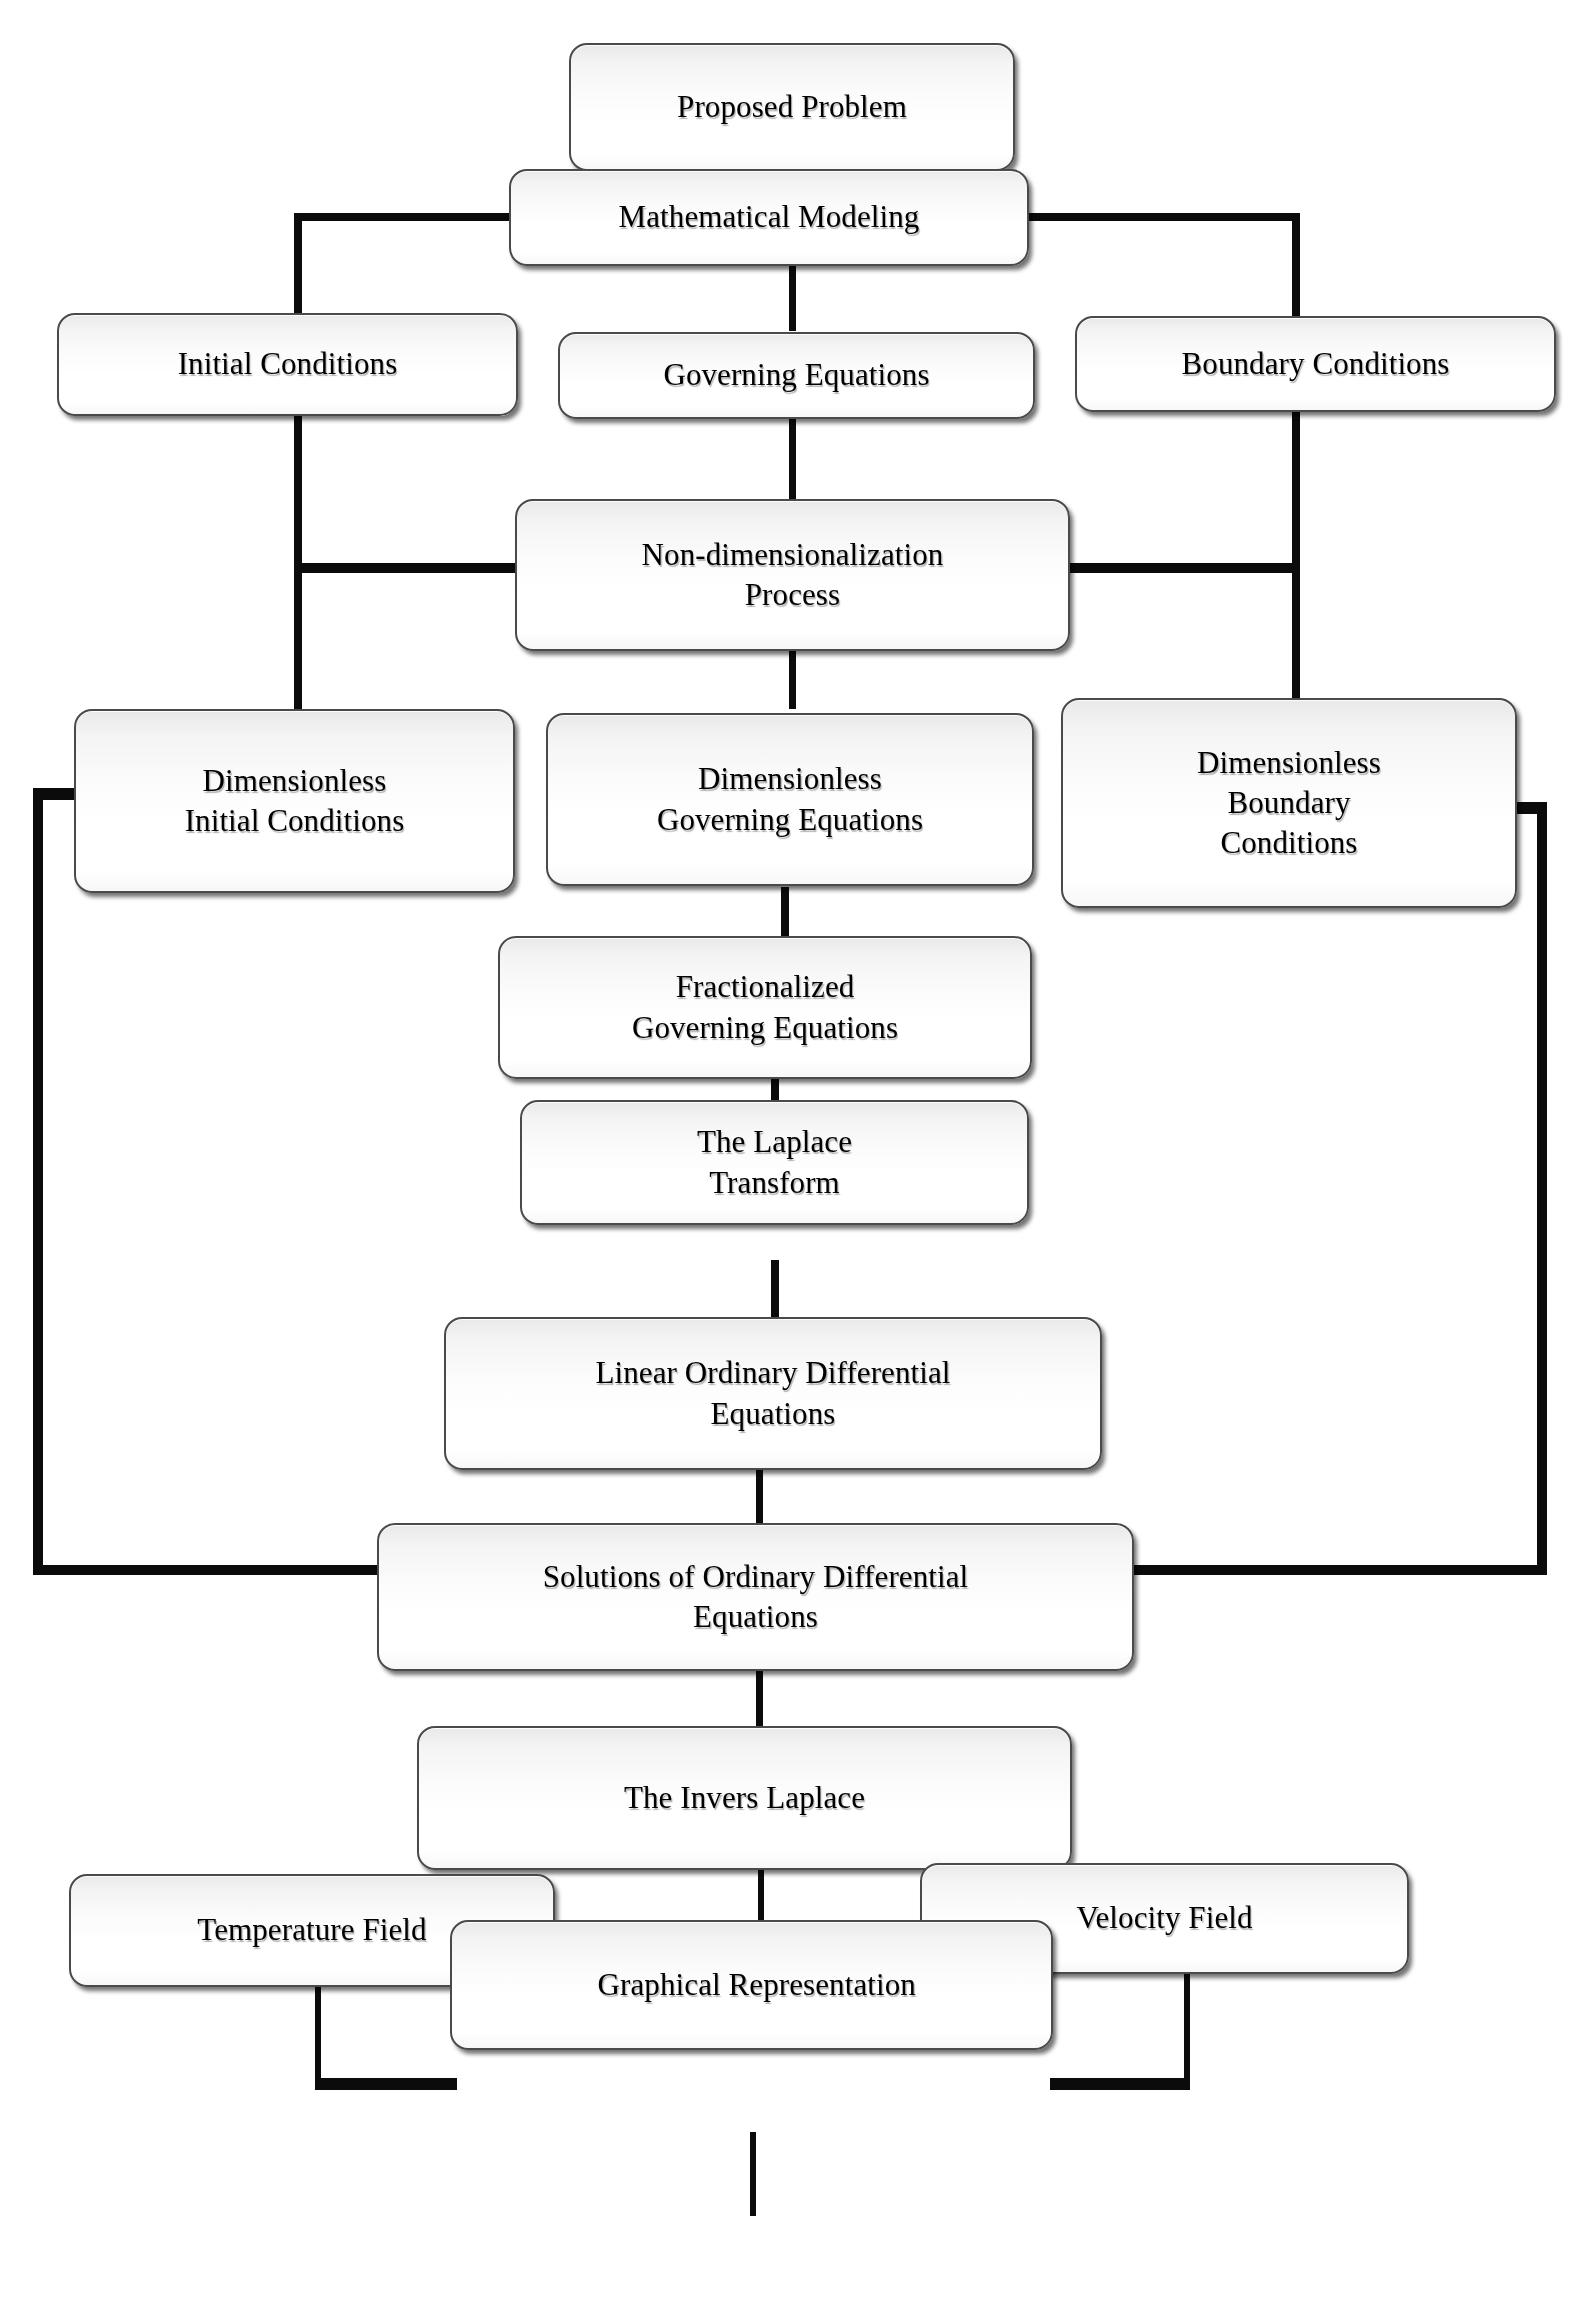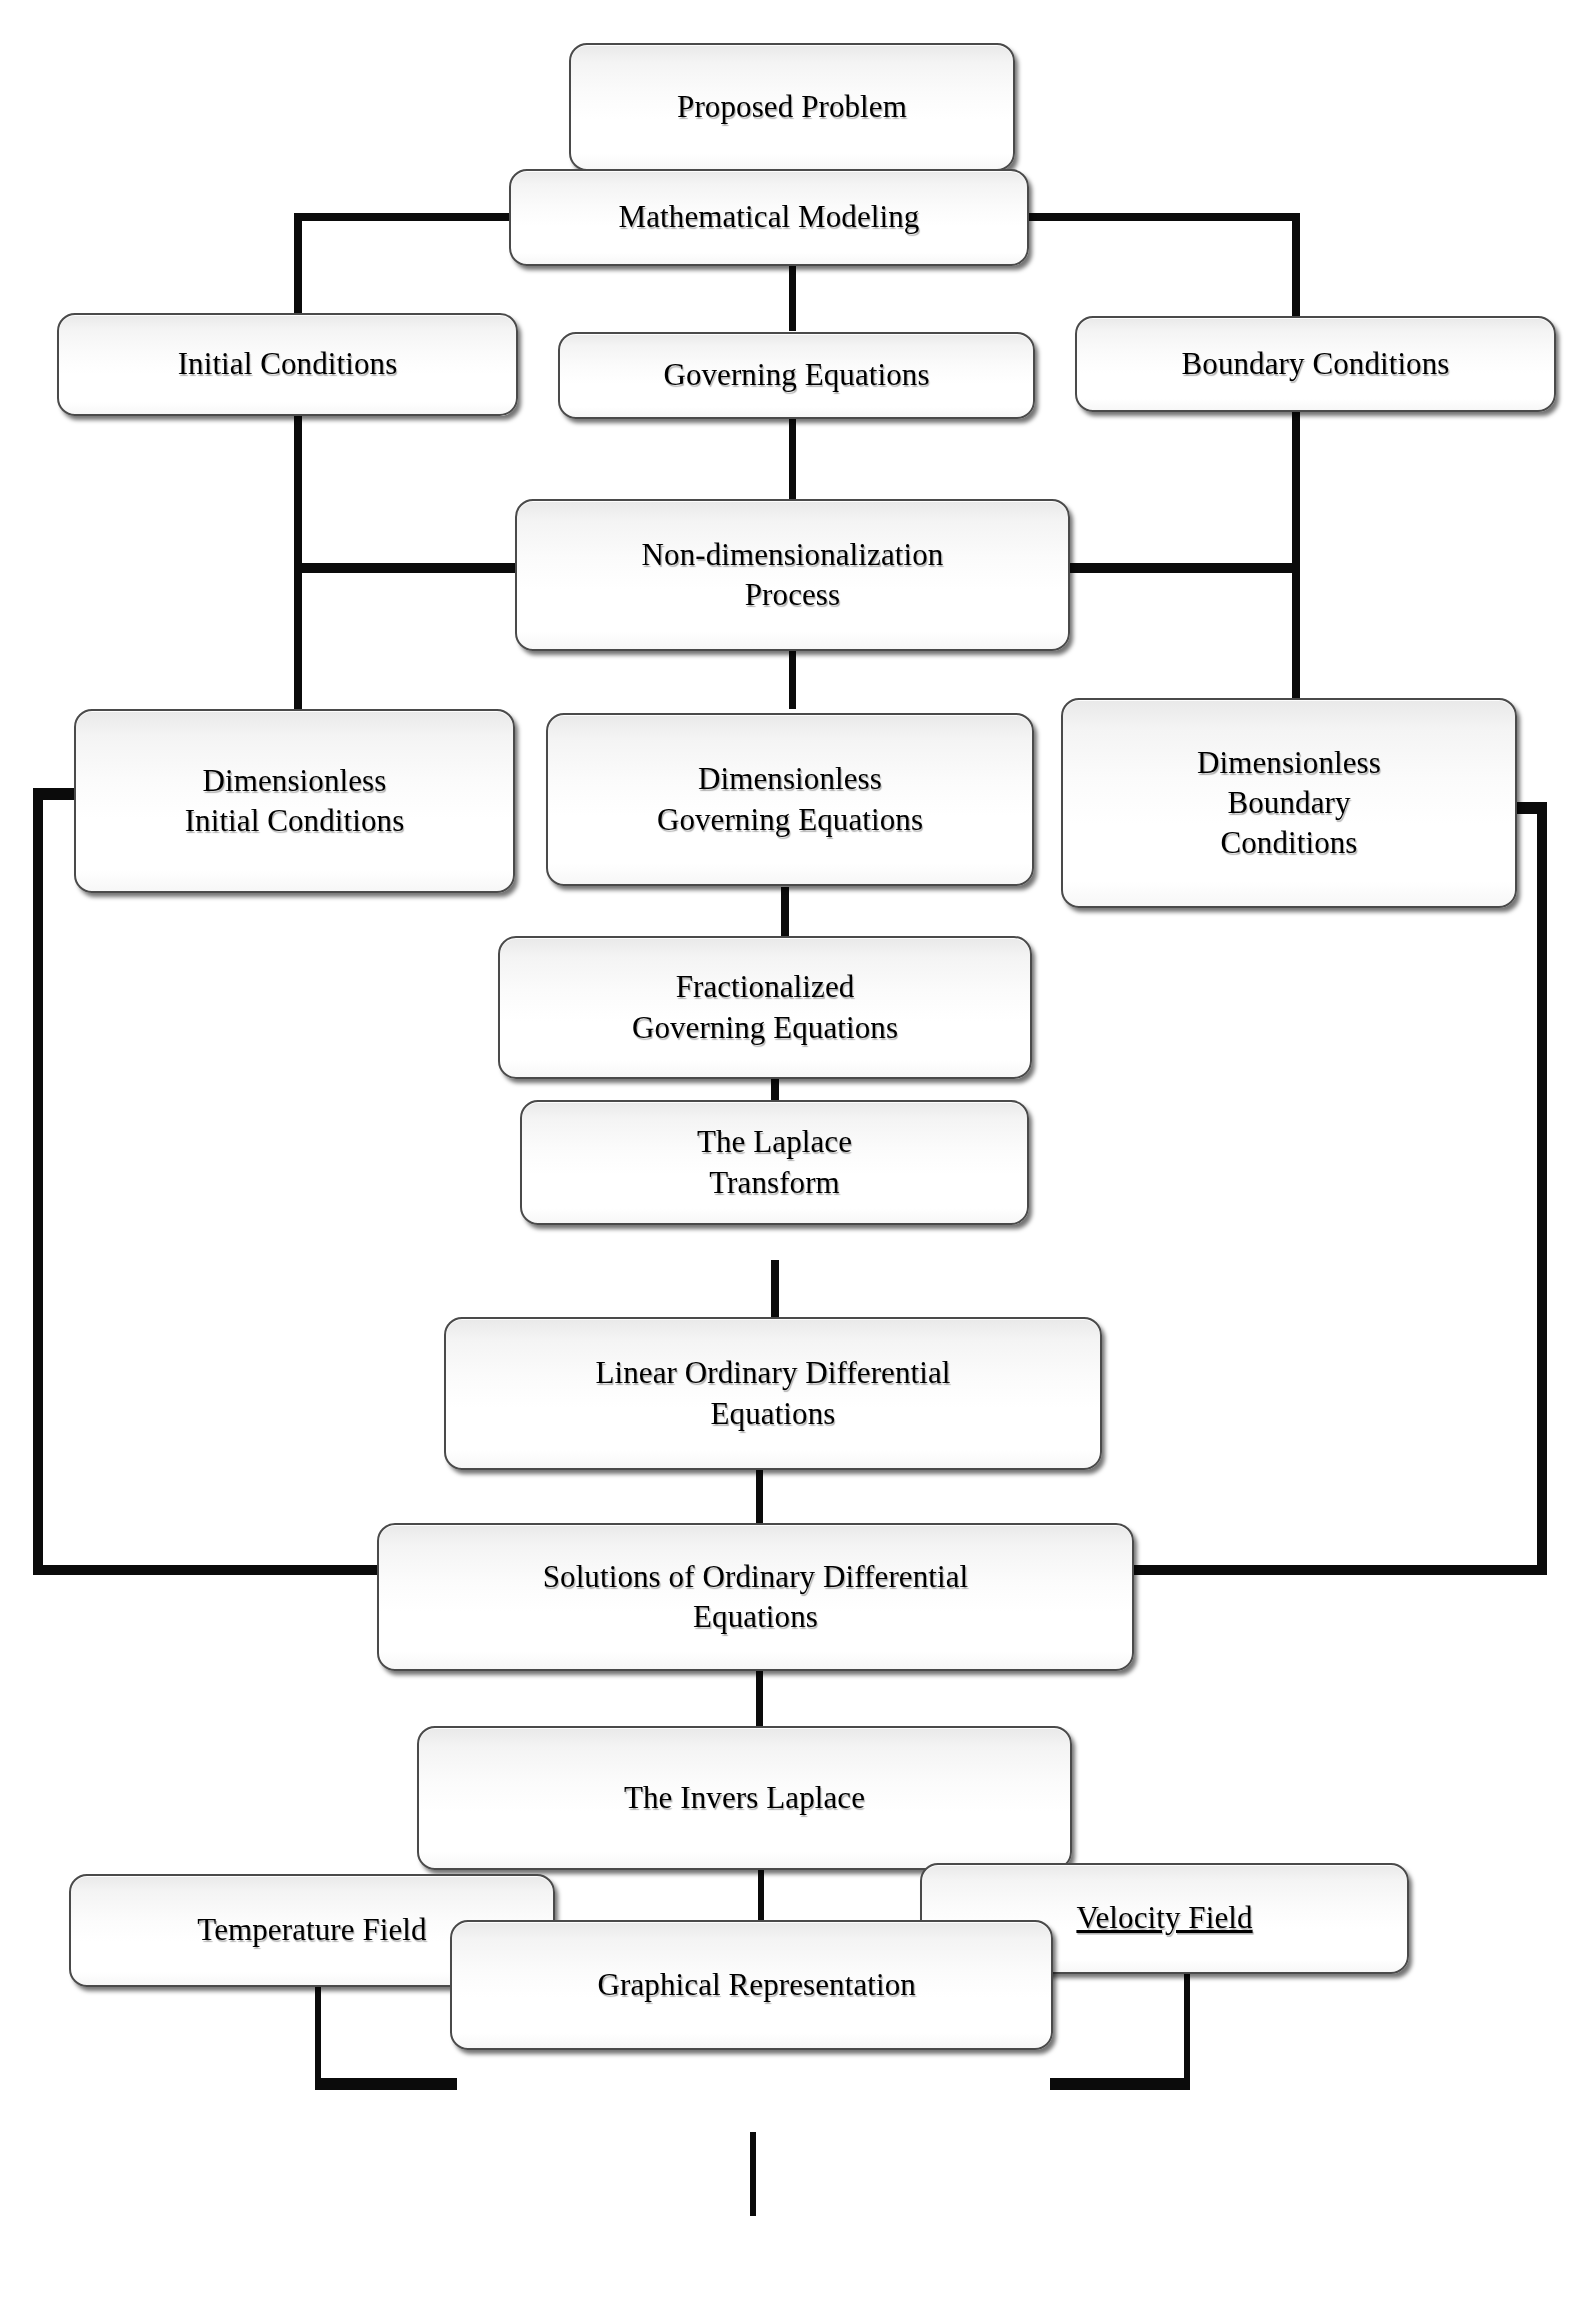--- a/index.html
+++ b/index.html
@@ -132,19 +132,19 @@
   <div class="node" style="left:444px; top:1317px; width:658px; height:153px;">Linear Ordinary Differential
 Equations</div>
 
   <div class="node" style="left:377px; top:1523px; width:757px; height:148px;">Solutions of Ordinary Differential
 Equations</div>
 
   <div class="node" style="left:417px; top:1726px; width:655px; height:144px;">The Invers Laplace</div>
 
   <div class="node" style="left:69px; top:1874px; width:486px; height:113px;">Temperature Field</div>
 
-  <div class="node" style="left:920px; top:1863px; width:489px; height:111px;text-decoration:underline;">Velocity Field</div>
+  <div class="node" style="left:920px; top:1863px; width:489px; height:111px;">Velocity Field</div>
 
   <div class="node" style="left:450px; top:1920px; width:603px; height:130px;padding-left:20px;">Graphical Representation</div>
 
 
 </div>
 
 
 </body></html>

